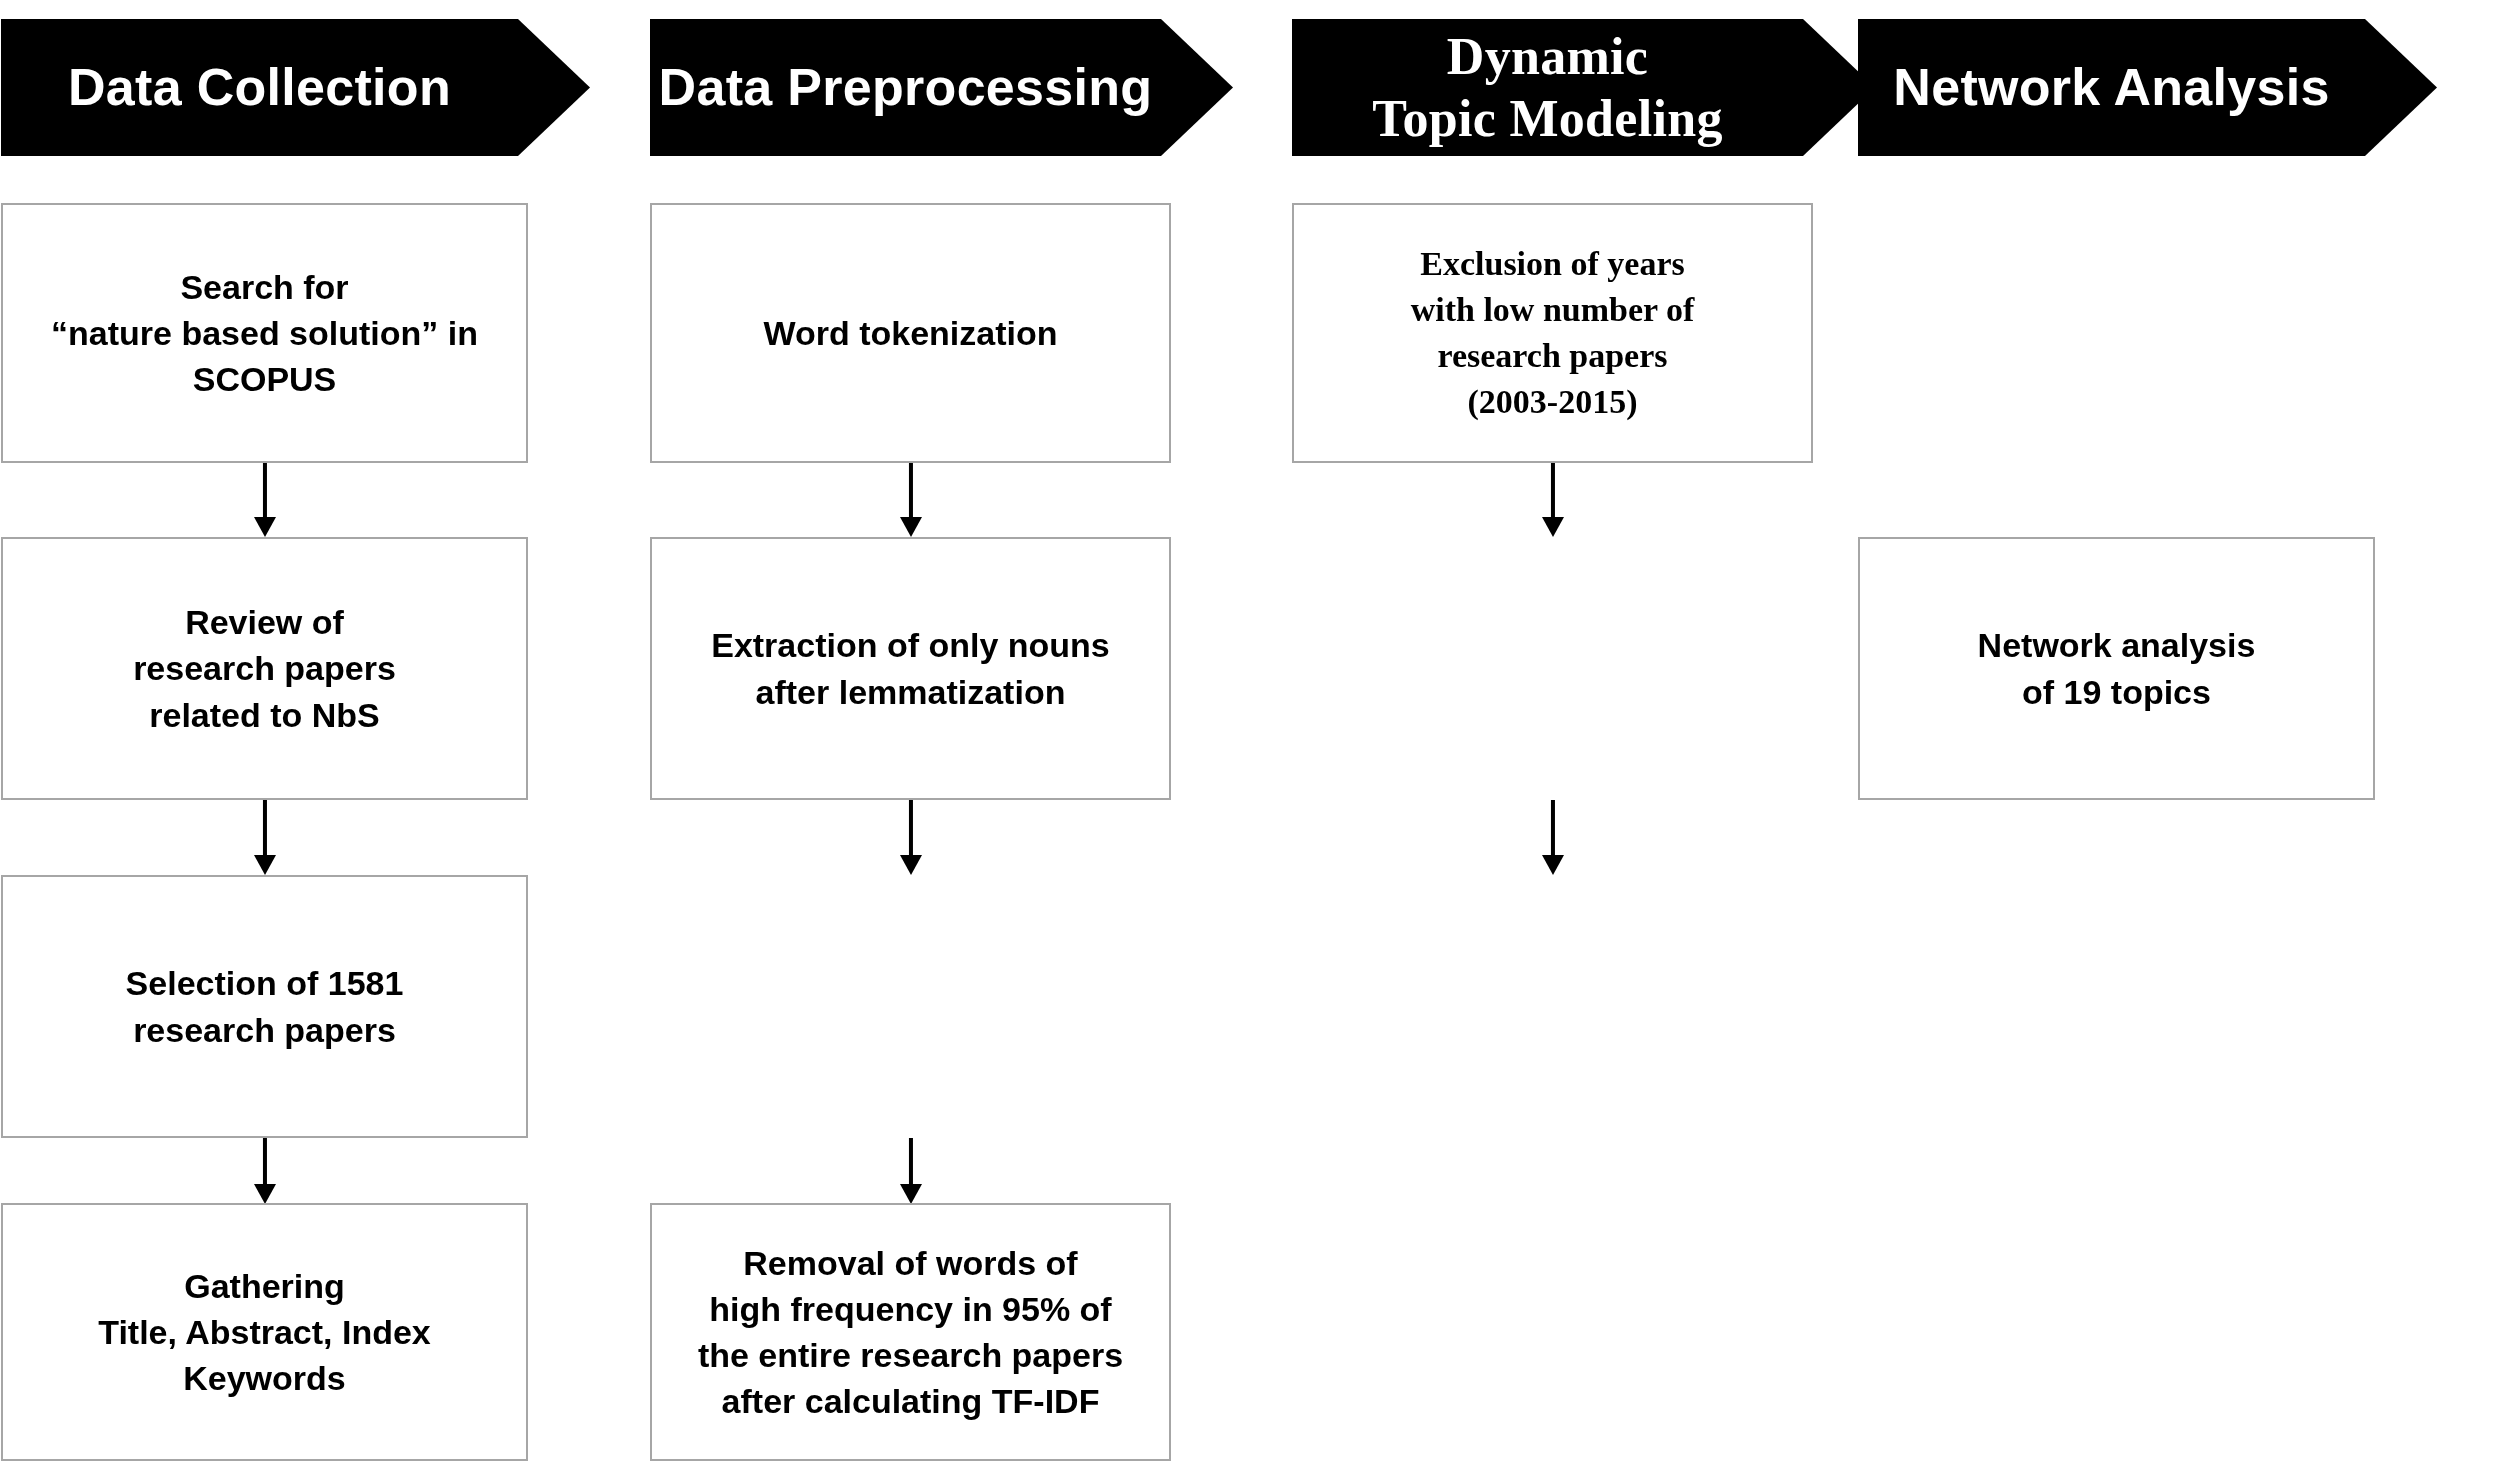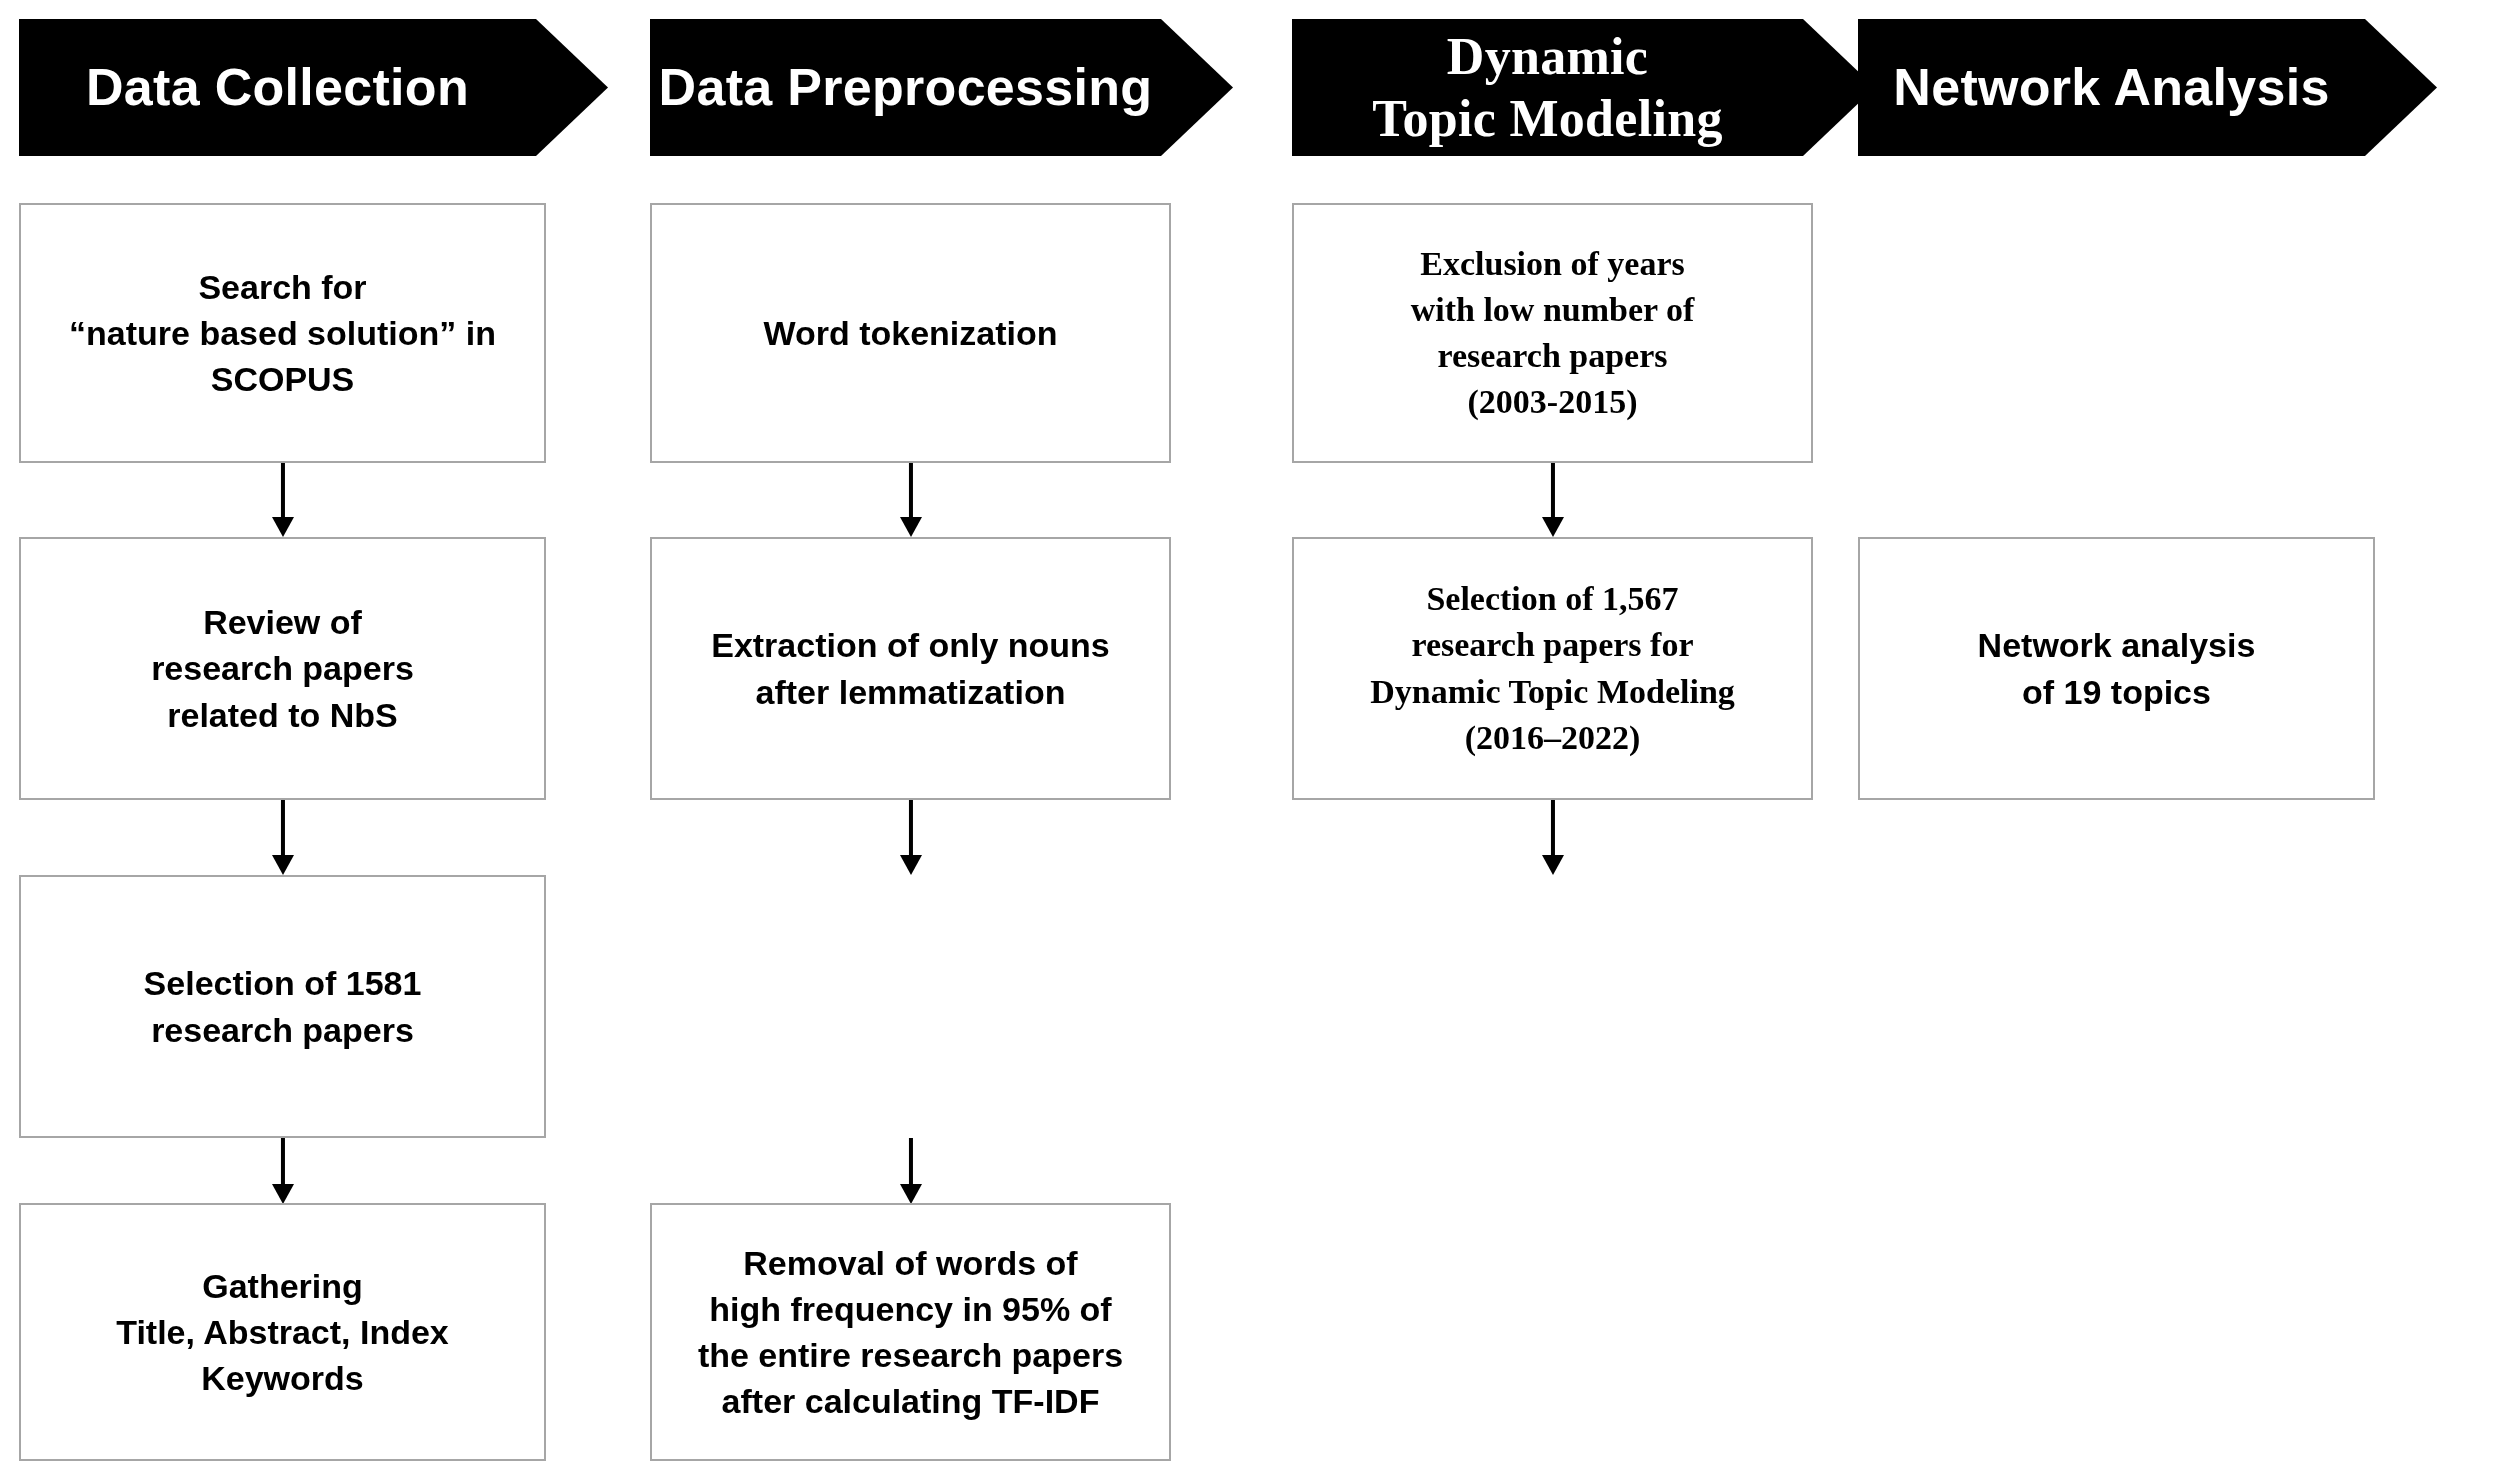--- a/index.html
+++ b/index.html
@@ -14,21 +14,21 @@
   html,body{margin:0;padding:0;background:var(--background);}
   body{font-family:"Liberation Sans", sans-serif;}
   .canvas{
     position:relative;
     width:2512px;
     height:1465px;
     background:var(--background);
     overflow:hidden;
   }
   .column{position:absolute;top:0;height:100%;}
-  .col-1{left:19px;width:527px;}
+  .col-1{left:1px;width:527px;}
   .col-2{left:650px;width:521px;}
   .col-3{left:1292px;width:521px;font-family:Liberation Serif, serif;}
   .col-4{left:1858px;width:517px;}
 
   .header{
     position:absolute;
     top:19px;
     left:0;
     height:137px;
     width:calc(100% + 62px);
@@ -182,26 +182,20 @@
     <div class="box row-1">
       <span class="box-text">Exclusion of years
 with low number of
 research papers
 (2003-2015)</span>
     </div>
     <div class="connector conn-1">
       <div class="shaft"></div>
       <div class="head"></div>
     </div>
-    <div class="box row-2">
-      <span class="box-text">Selection of 1,567
-research papers for
-Dynamic Topic Modeling
-(2016–2022)</span>
-    </div>
     <div class="connector conn-2">
       <div class="shaft"></div>
       <div class="head"></div>
     </div>
   </div>
 
   <div class="column col-4">
     <div class="header">
       <span class="header-text">Network Analysis</span>
     </div>

